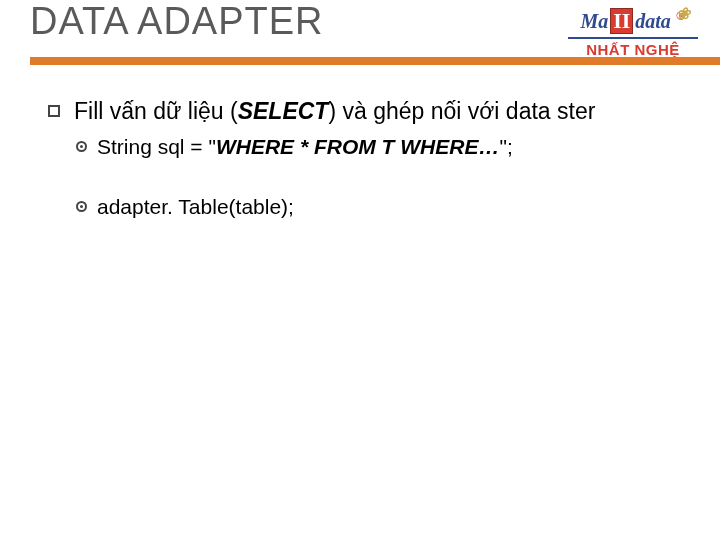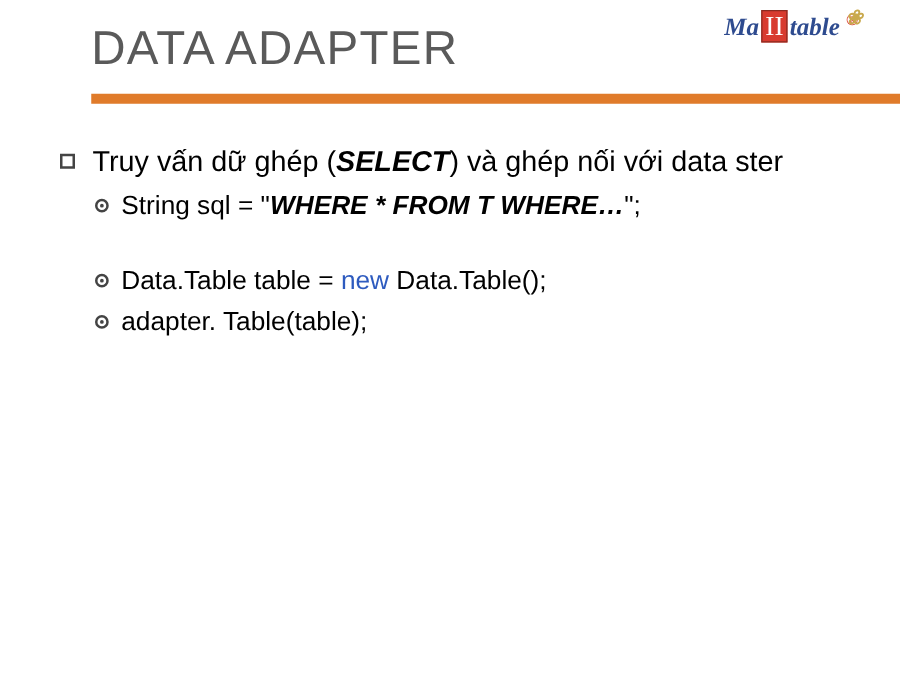--- a/index.html
+++ b/index.html
@@ -5,23 +5,22 @@
   * { margin: 0; padding: 0; box-sizing: border-box; }
   body {
     width: 720px;
     height: 540px;
     background: #ffffff;
     font-family: Arial, sans-serif;
     position: relative;
     overflow: hidden;
   }
   .header {
-    padding: 18px 0 0 30px;
+    padding: 0 0 0 30px;
     position: relative;
-    margin-left: 43px;
   }
   .title {
     font-size: 38px;
     color: #5a5a5a;
     font-weight: normal;
     letter-spacing: 1px;
   }
   .orange-bar {
     height: 8px;
     background: #e07b2a;
@@ -41,21 +40,21 @@
     color: #2e4b8f;
     font-size: 20px;
     font-weight: bold;
     position: relative;
   }
   .logo-ii {
     display: inline-block;
     background: #d83b2f;
     color: #fff;
     font-style: normal;
-    font-weight: normal;
+    font-weight: bold;
     font-size: 22px;
     padding: 1px 2px;
     border: 1px solid #8b2a20;
     margin: 0 2px;
     line-height: 1;
   }
   .logo-reg {
     color: #d83b2f;
     font-style: normal;
     font-size: 13px;
@@ -131,57 +130,52 @@
   .bold { font-weight: bold; font-style: italic; }
   .blue { color: #2e5bbf; }
   .orange { color: #e07b2a; }
 </style>
 </head>
 <body>
 
 <div class="logo">
   <div class="logo-top">
     <span class="logo-flourish">❀</span>
-    <span>Ma</span><span class="logo-ii">II</span><span>table</span>
+    <span>Ma</span><span class="logo-ii">II</span><span>data</span>
     <span class="logo-reg">®</span>
   </div>
+  <div class="logo-bottom">NHẤT NGHỆ</div>
 </div>
 
 <div class="header">
   <div class="title">DATA ADAPTER</div>
   <div class="orange-bar"></div>
 </div>
 
 <div class="content">
 
   <div class="lvl1">
     <span class="lvl1-mark"></span>
     <span class="lvl1-text">
-      <span>Truy vấn dữ ghép (</span><span class="bold">SELECT</span><span>) và ghép nối với data ster</span>
+      <span>Fill vấn dữ liệu (</span><span class="bold">SELECT</span><span>) và ghép nối với data ster</span>
     </span>
   </div>
 
   <div class="lvl2">
     <span class="lvl2-mark"></span>
     <span class="lvl2-text">
       <span>String sql = "</span><span class="bold">WHERE * FROM T WHERE…</span><span>";</span>
     </span>
   </div>
 
   <div class="spacer"></div>
 
 
 
   <div class="spacer2"></div>
 
-  <div class="lvl2">
-    <span class="lvl2-mark"></span>
-    <span class="lvl2-text">
-      <span>Data.Table table = </span><span class="blue">new</span><span> Data.Table();</span>
-    </span>
-  </div>
 
   <div class="lvl2">
     <span class="lvl2-mark"></span>
     <span class="lvl2-text">adapter. Table(table);</span>
   </div>
 
 </div>
 
 </body></html>

